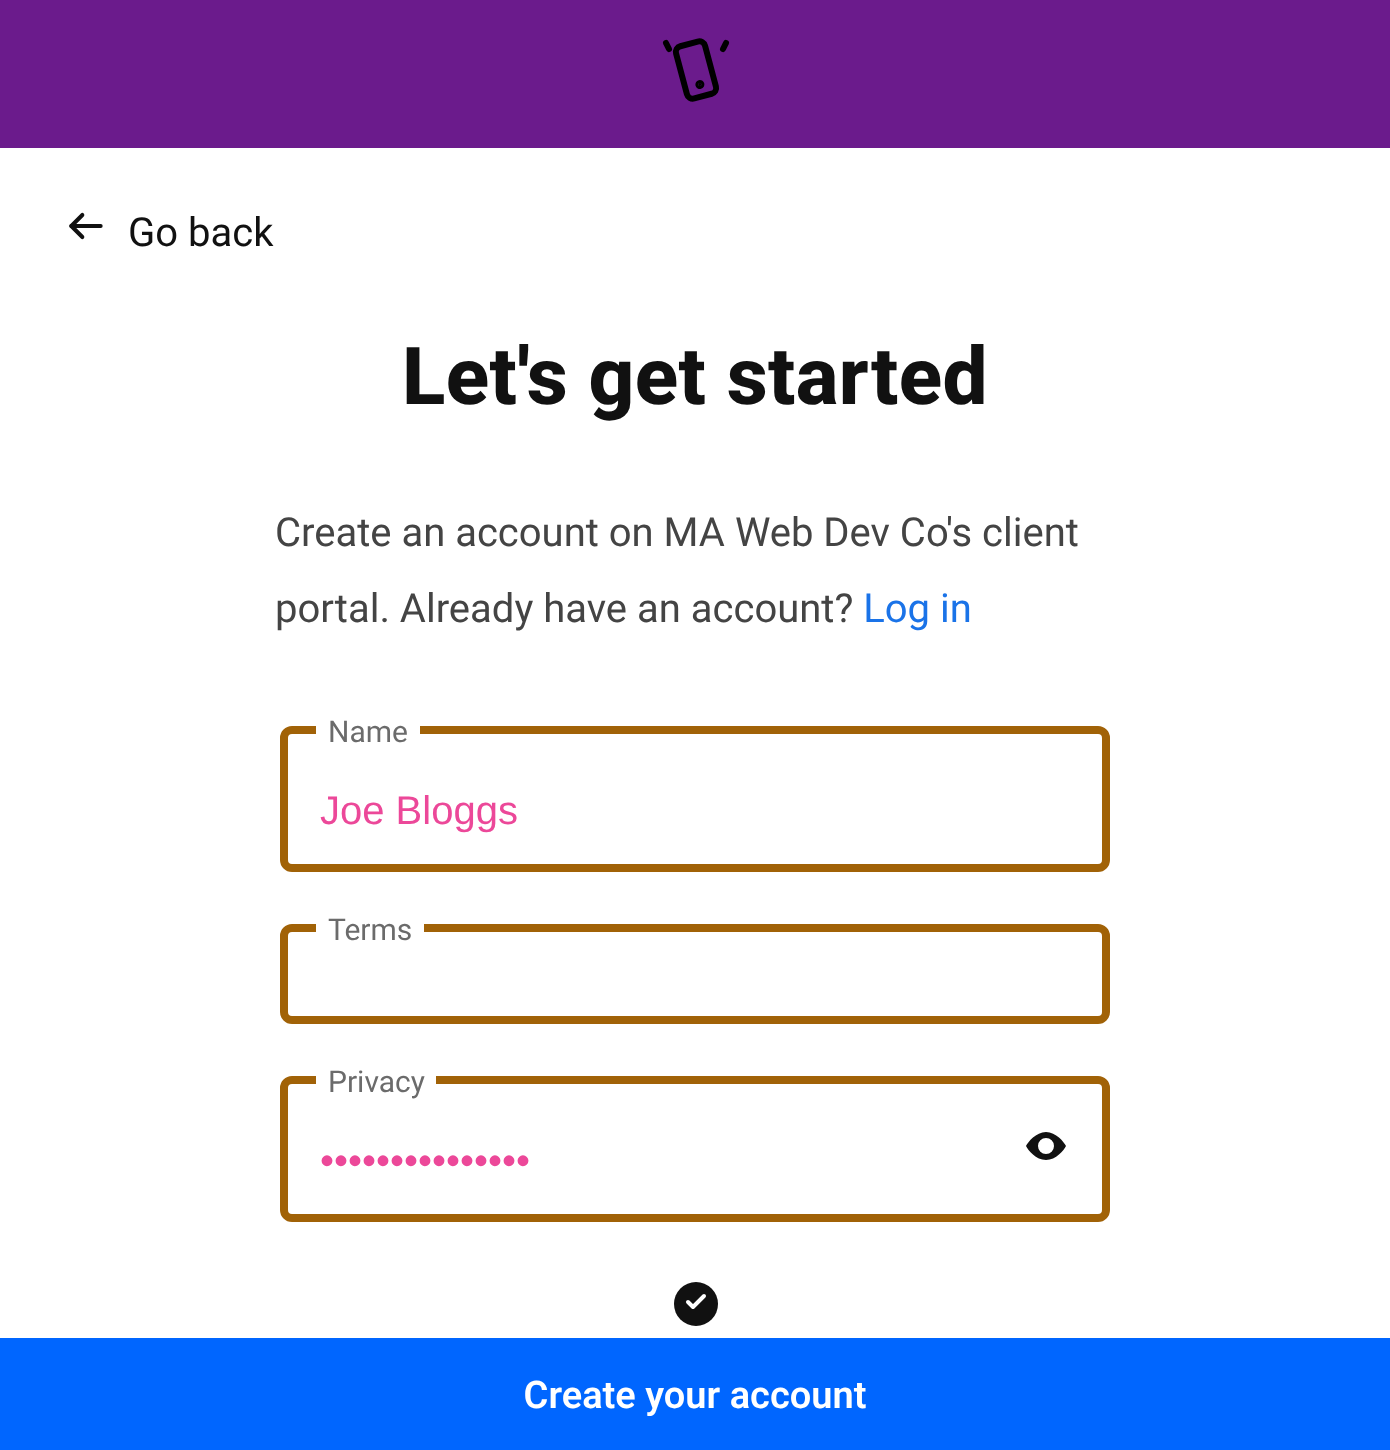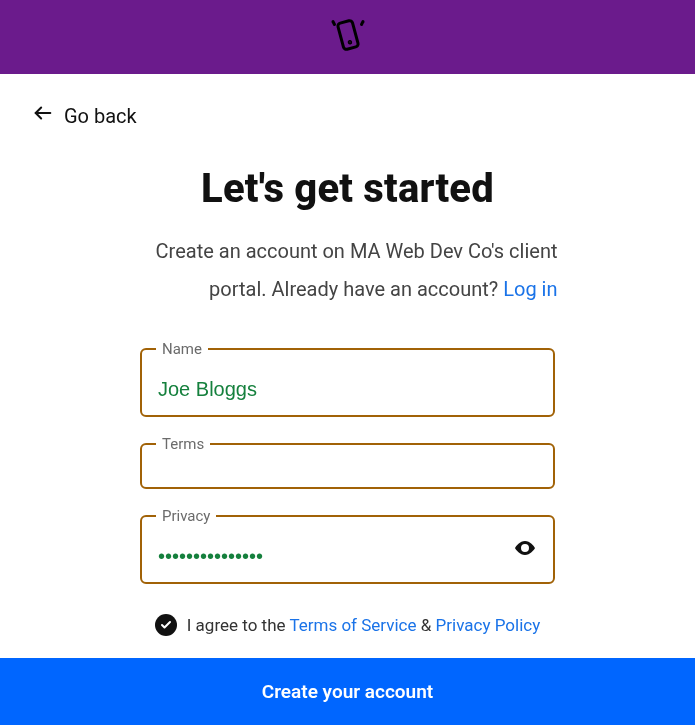--- a/index.html
+++ b/index.html
@@ -38,56 +38,56 @@
       color: #111;
       cursor: pointer;
       margin-bottom: 36px;
     }
     .goback svg { width: 22px; height: 22px; }
     h1.title {
       font-size: 40px;
       font-weight: 800;
       letter-spacing: 0.2px;
       color: #111;
-      margin-bottom: 20px;
+      margin-bottom: 35px;
       text-align: center;
     }
     p.subtitle {
       font-size: 20px;
       color: #444;
-      text-align: right;
+      text-align: left;
       max-width: 420px;
       line-height: 1.9;
       margin-bottom: 40px;
     }
     a.loginlink { color: #1a73e8; text-decoration: none; cursor: pointer; }
     .form { width: 415px; display: flex; flex-direction: column; gap: 26px; }
     .field {
       position: relative;
-      border: 2px solid #a16207;
+      border: 4px solid #a16207;
       border-radius: 6px;
       padding: 28px 16px 14px;
       display: flex;
       align-items: center;
     }
     .field .label {
       position: absolute;
       top: -10px;
       left: 14px;
       background: #fff;
       padding: 0 6px;
       font-size: 15px;
       color: #6b6b6b;
     }
     .field input {
       border: none;
       outline: none;
       width: 100%;
       font-size: 20px;
-      color: #15803d;
+      color: #ec4899;
       background: transparent;
     }
     .field .eye {
       position: absolute;
       right: 16px;
       top: 50%;
       transform: translateY(-50%);
       cursor: pointer;
       display: flex;
     }
@@ -106,21 +106,21 @@
       border-radius: 50%;
       background: #111;
       display: flex; align-items: center; justify-content: center;
       cursor: pointer;
     }
     .checkcircle svg { width: 12px; height: 12px; }
     a.policylink { color: #1a73e8; text-decoration: none; cursor: pointer; }
     .submit {
       position: absolute;
       left: 0; right: 0; bottom: 0;
-      height: 67px;
+      height: 56px;
       background: #0066ff;
       color: #fff;
       font-size: 19px;
       font-weight: 600;
       display: flex;
       align-items: center;
       justify-content: center;
       cursor: pointer;
     }
   </style>
@@ -181,23 +181,20 @@
     </div>
 
     <div class="agree">
       <span class="checkcircle">
         <span>
           <svg viewBox="0 0 24 24" fill="none" stroke="#fff" stroke-width="4" stroke-linecap="round" stroke-linejoin="round">
             <polyline points="4 12 9 17 20 6"></polyline>
           </svg>
         </span>
       </span>
-      <span>
-        <span>I agree to the </span><a class="policylink">Terms of Service</a><span> &amp; </span><a class="policylink">Privacy Policy</a>
-      </span>
     </div>
 
   </div>
 
 </div>
 
 <div class="submit">
   <span>Create your account</span>
 </div>
 

